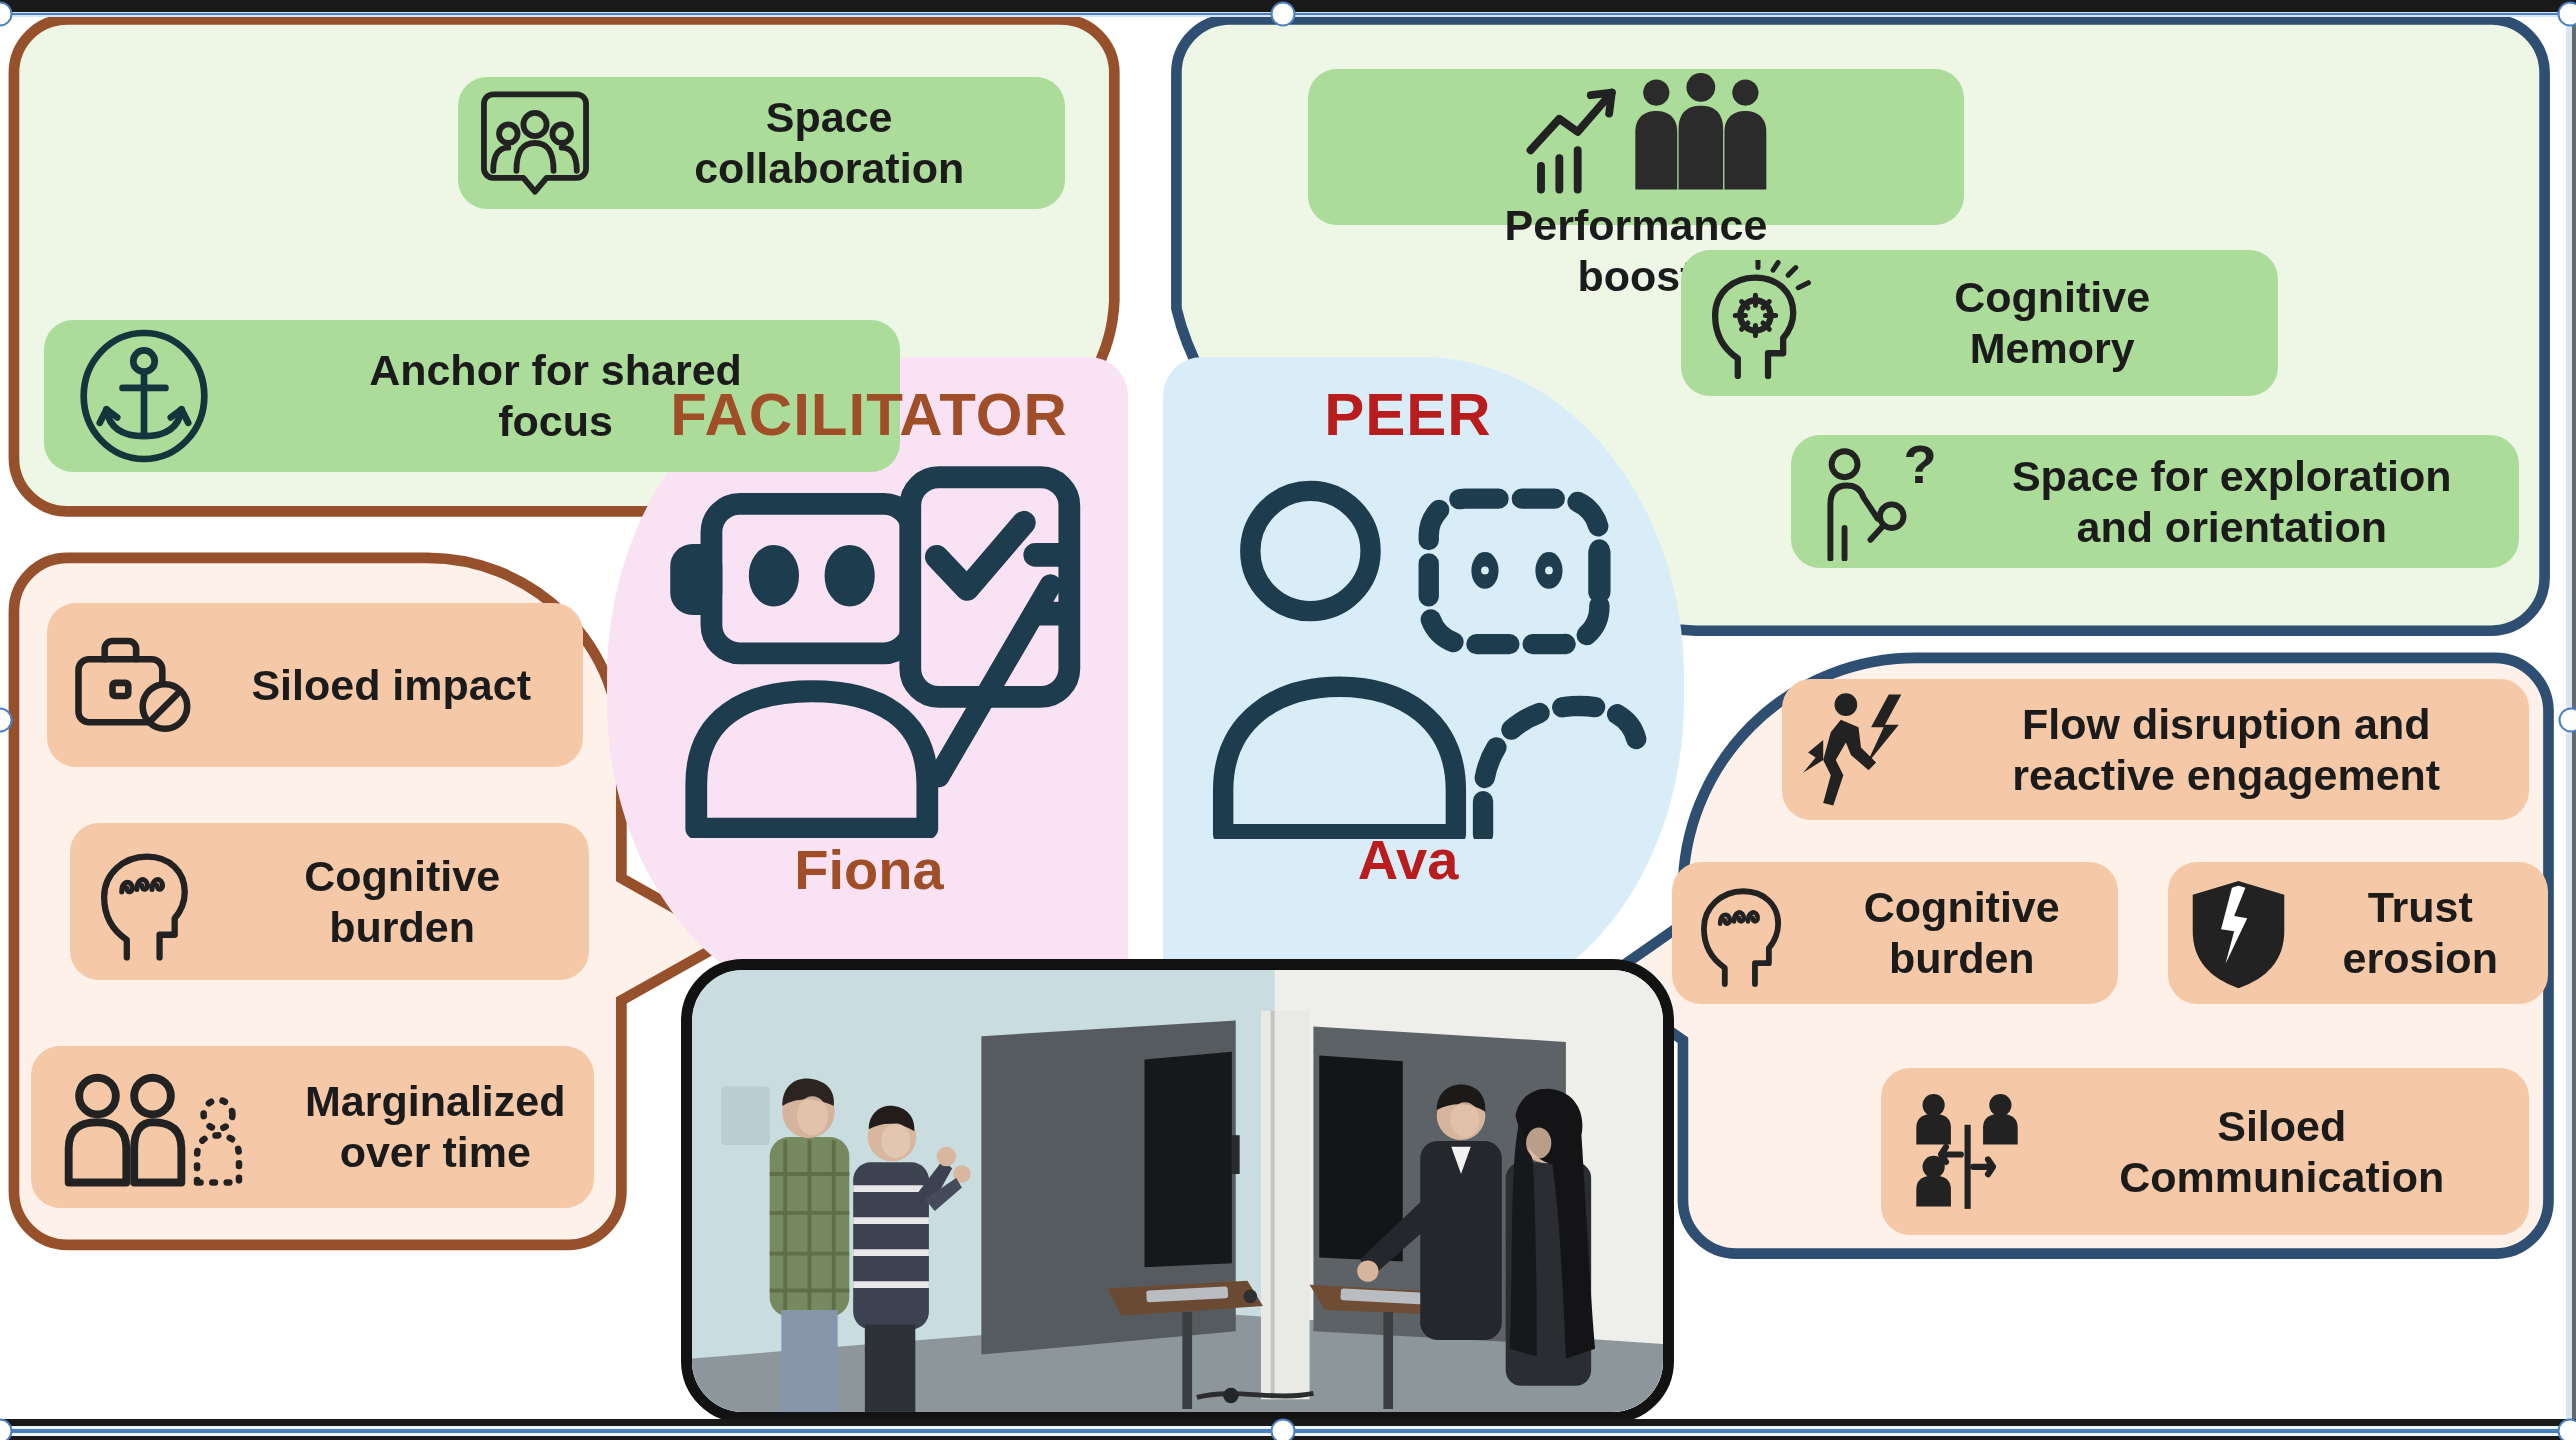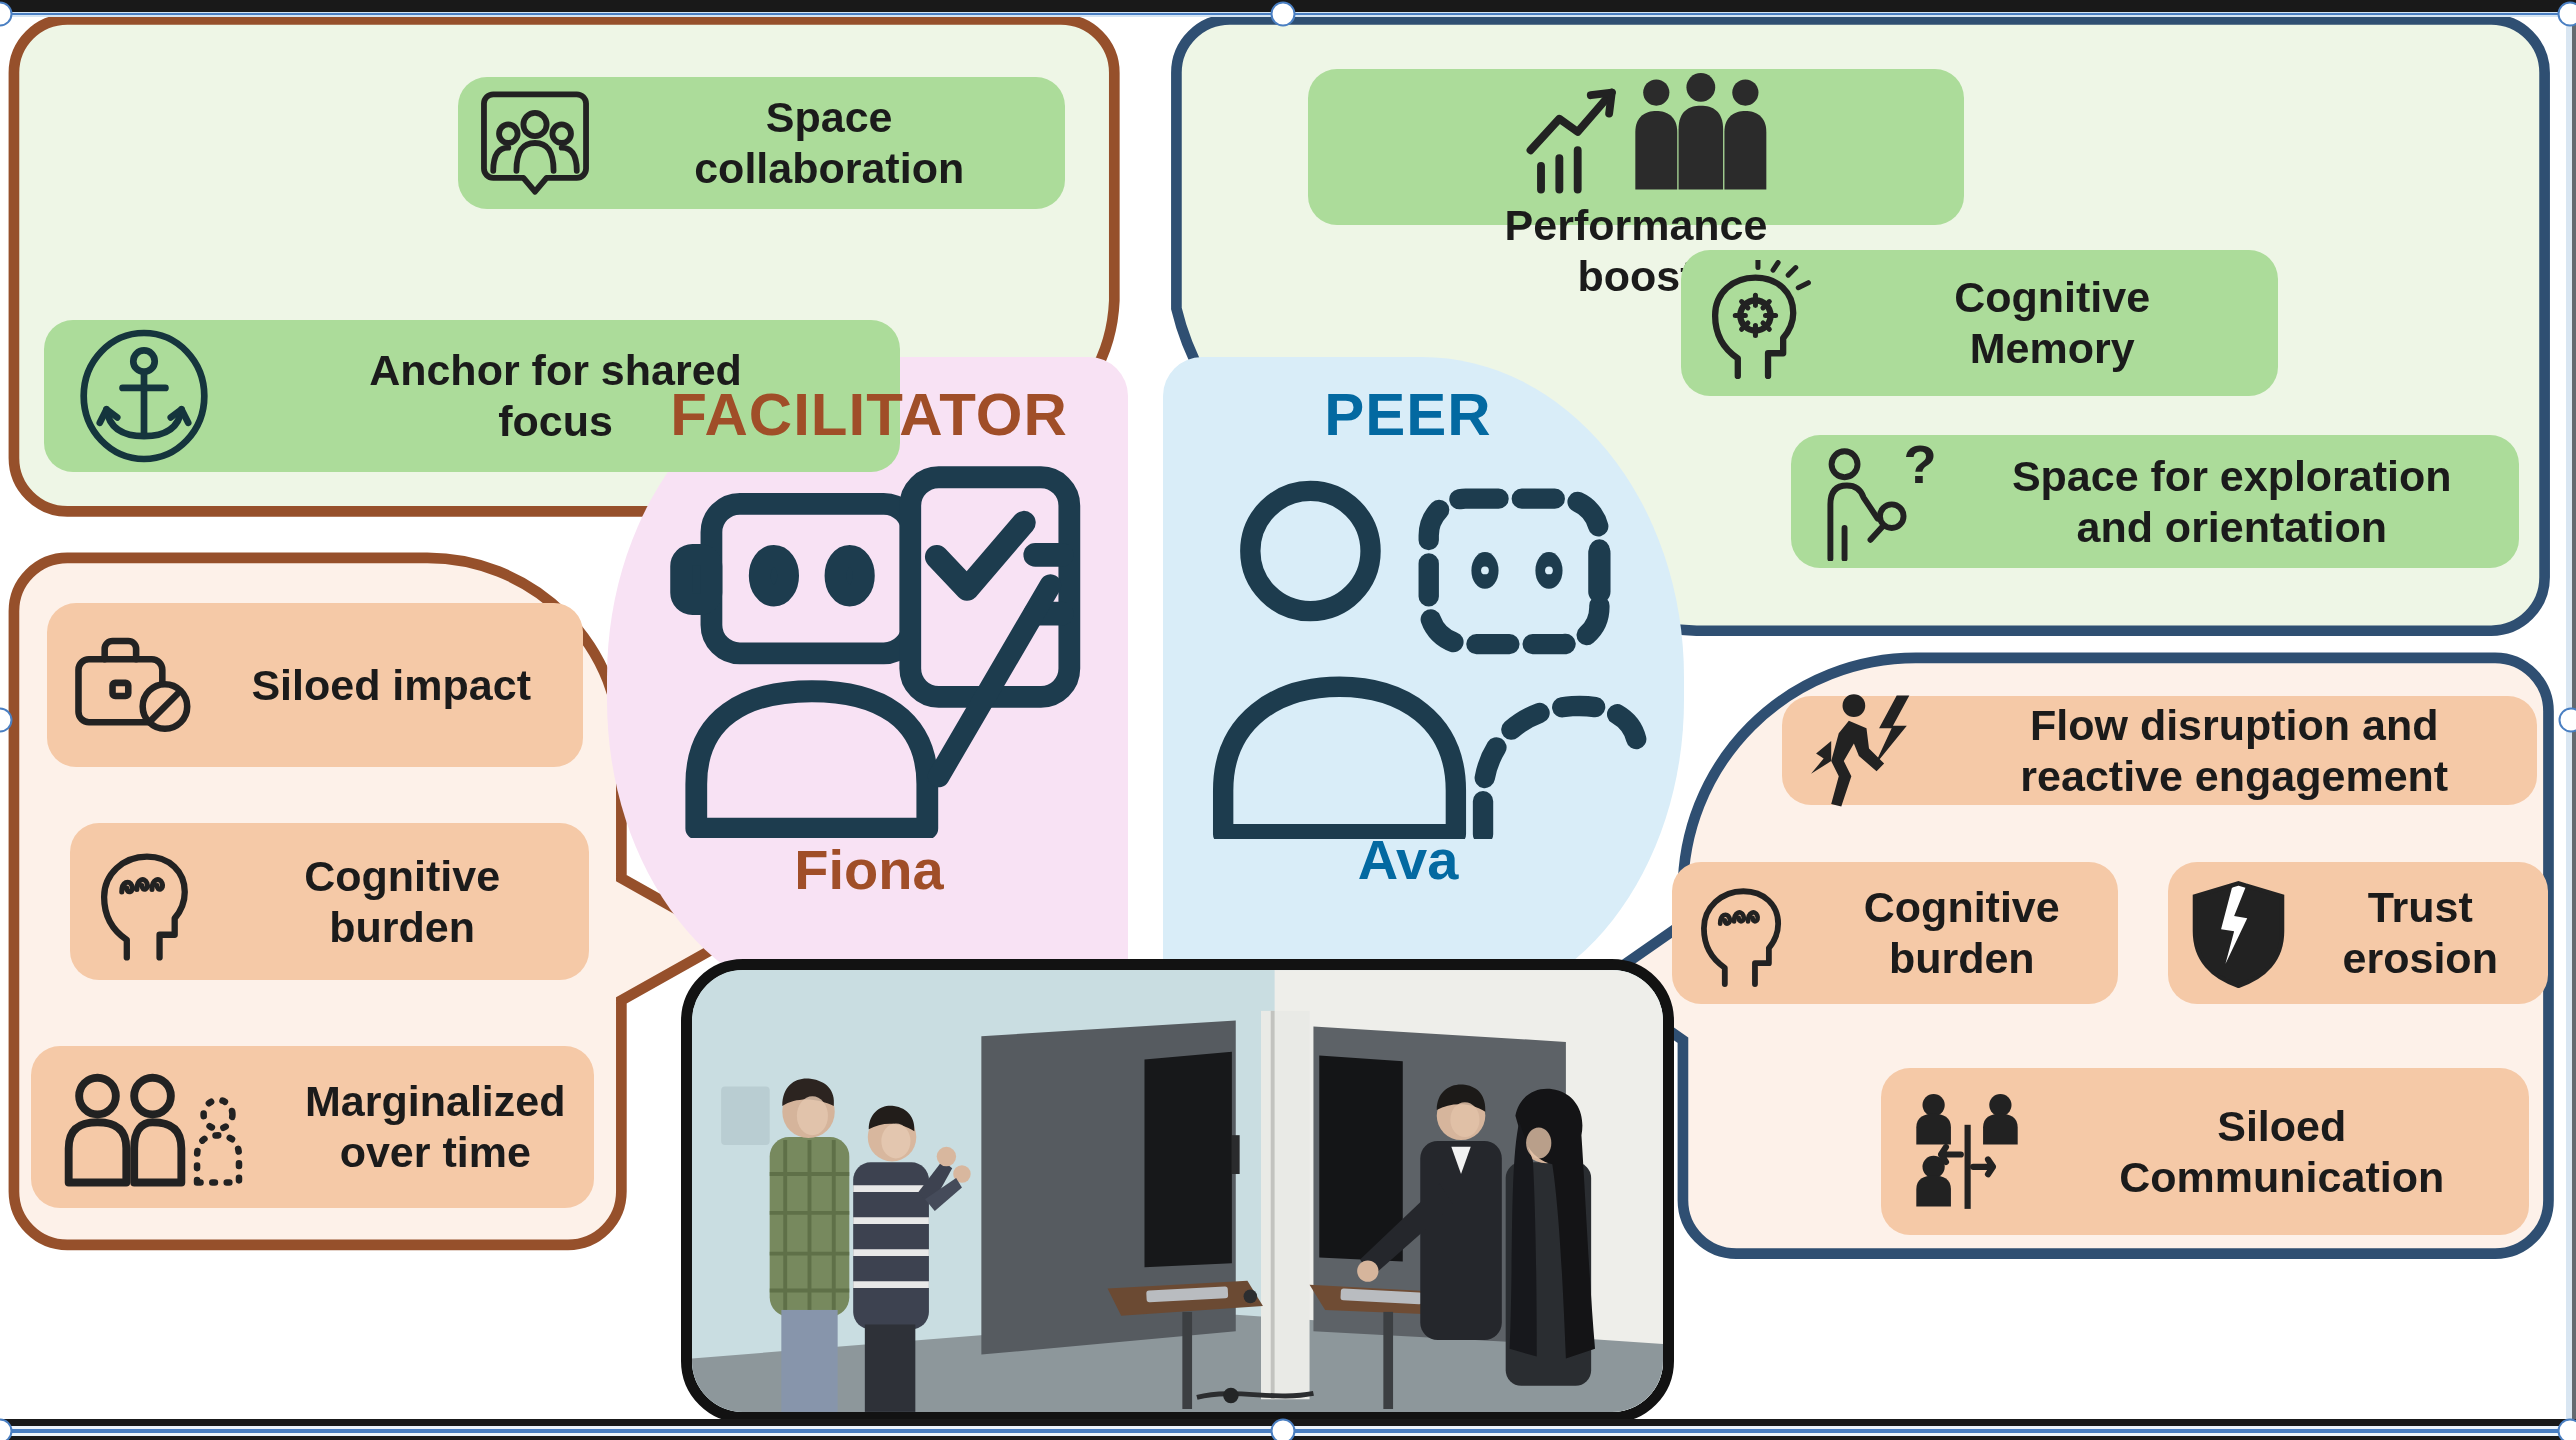--- a/index.html
+++ b/index.html
@@ -21,21 +21,21 @@
           margin:0 auto;}
   
   .halfshape{position:absolute;z-index:3;}
   #pinkHalf{left:607px;top:357px;width:521px;height:654px;background:#f8e2f4;
             border-radius:262px 39px 39px 243px / 320px 39px 39px 311px;}
   #blueHalf{left:1163px;top:357px;width:521px;height:654px;background:#d9edf8;
             border-radius:39px 262px 243px 39px / 39px 320px 311px 39px;}
   .rolelabel{position:absolute;z-index:6;font-weight:bold;font-size:60px;letter-spacing:1px;text-align:center;}
   .namelabel{position:absolute;z-index:6;font-weight:bold;font-size:56px;text-align:center;}
   .brown{color:#a04e28;}
-  .navy{color:#0369a1;}
+  .navy{color:#b91c1c;}
   .centericon{position:absolute;z-index:6;}
   
   #photo{position:absolute;left:681px;top:959px;width:971px;height:442px;z-index:20;
          border:11.6px solid #121212;border-radius:62px;overflow:hidden;background:#c9dde1;box-sizing:content-box;}
   .edge{position:absolute;z-index:55;}
 </style>
 </head>
 <body>
 
 <div id="canvas">
@@ -203,21 +203,21 @@
           <path d="M58 92 V66 C58 52 64 46 72 46 C84 46 94 50 94 66 V92 Z"></path>
         <g stroke-dasharray="2 9" stroke-width="5">
           <circle cx="122" cy="40" r="11"></circle>
             <path d="M106 92 V72 C106 60 113 56 122 56 C131 56 138 60 138 72 V92 Z"></path>
         </g>
       </svg>
     </span>
     <div class="plabel" style="width:291px;">Marginalized over time</div>
   </div>
 
-  <div class="pill peach" style="left:1782px;top:696px;width:747px;height:109px;padding-left:8px;">
+  <div class="pill peach" style="left:1782px;top:679px;width:747px;height:141px;">
     <span class="picon" style="margin-left:15.5px;">
       <svg width="126" height="126" viewBox="0 0 100 100" fill="#222">
         <circle cx="38" cy="14" r="9"></circle>
         <path d="M34 26 L48 32 L50 48 L62 60 L56 66 L42 54 L38 44 L30 58 L36 70 L28 94 L20 92 L26 70 L20 58 L26 36 Z"></path>
         <path d="M20 42 L8 52 L14 56 L4 68 L20 58 Z"></path>
         <path d="M72 6 L58 32 H68 L54 62 L80 30 H69 L82 6 Z"></path>
       </svg>
     </span>
     <div class="plabel" style="width:553px;">Flow disruption and reactive engagement</div>
   </div>

